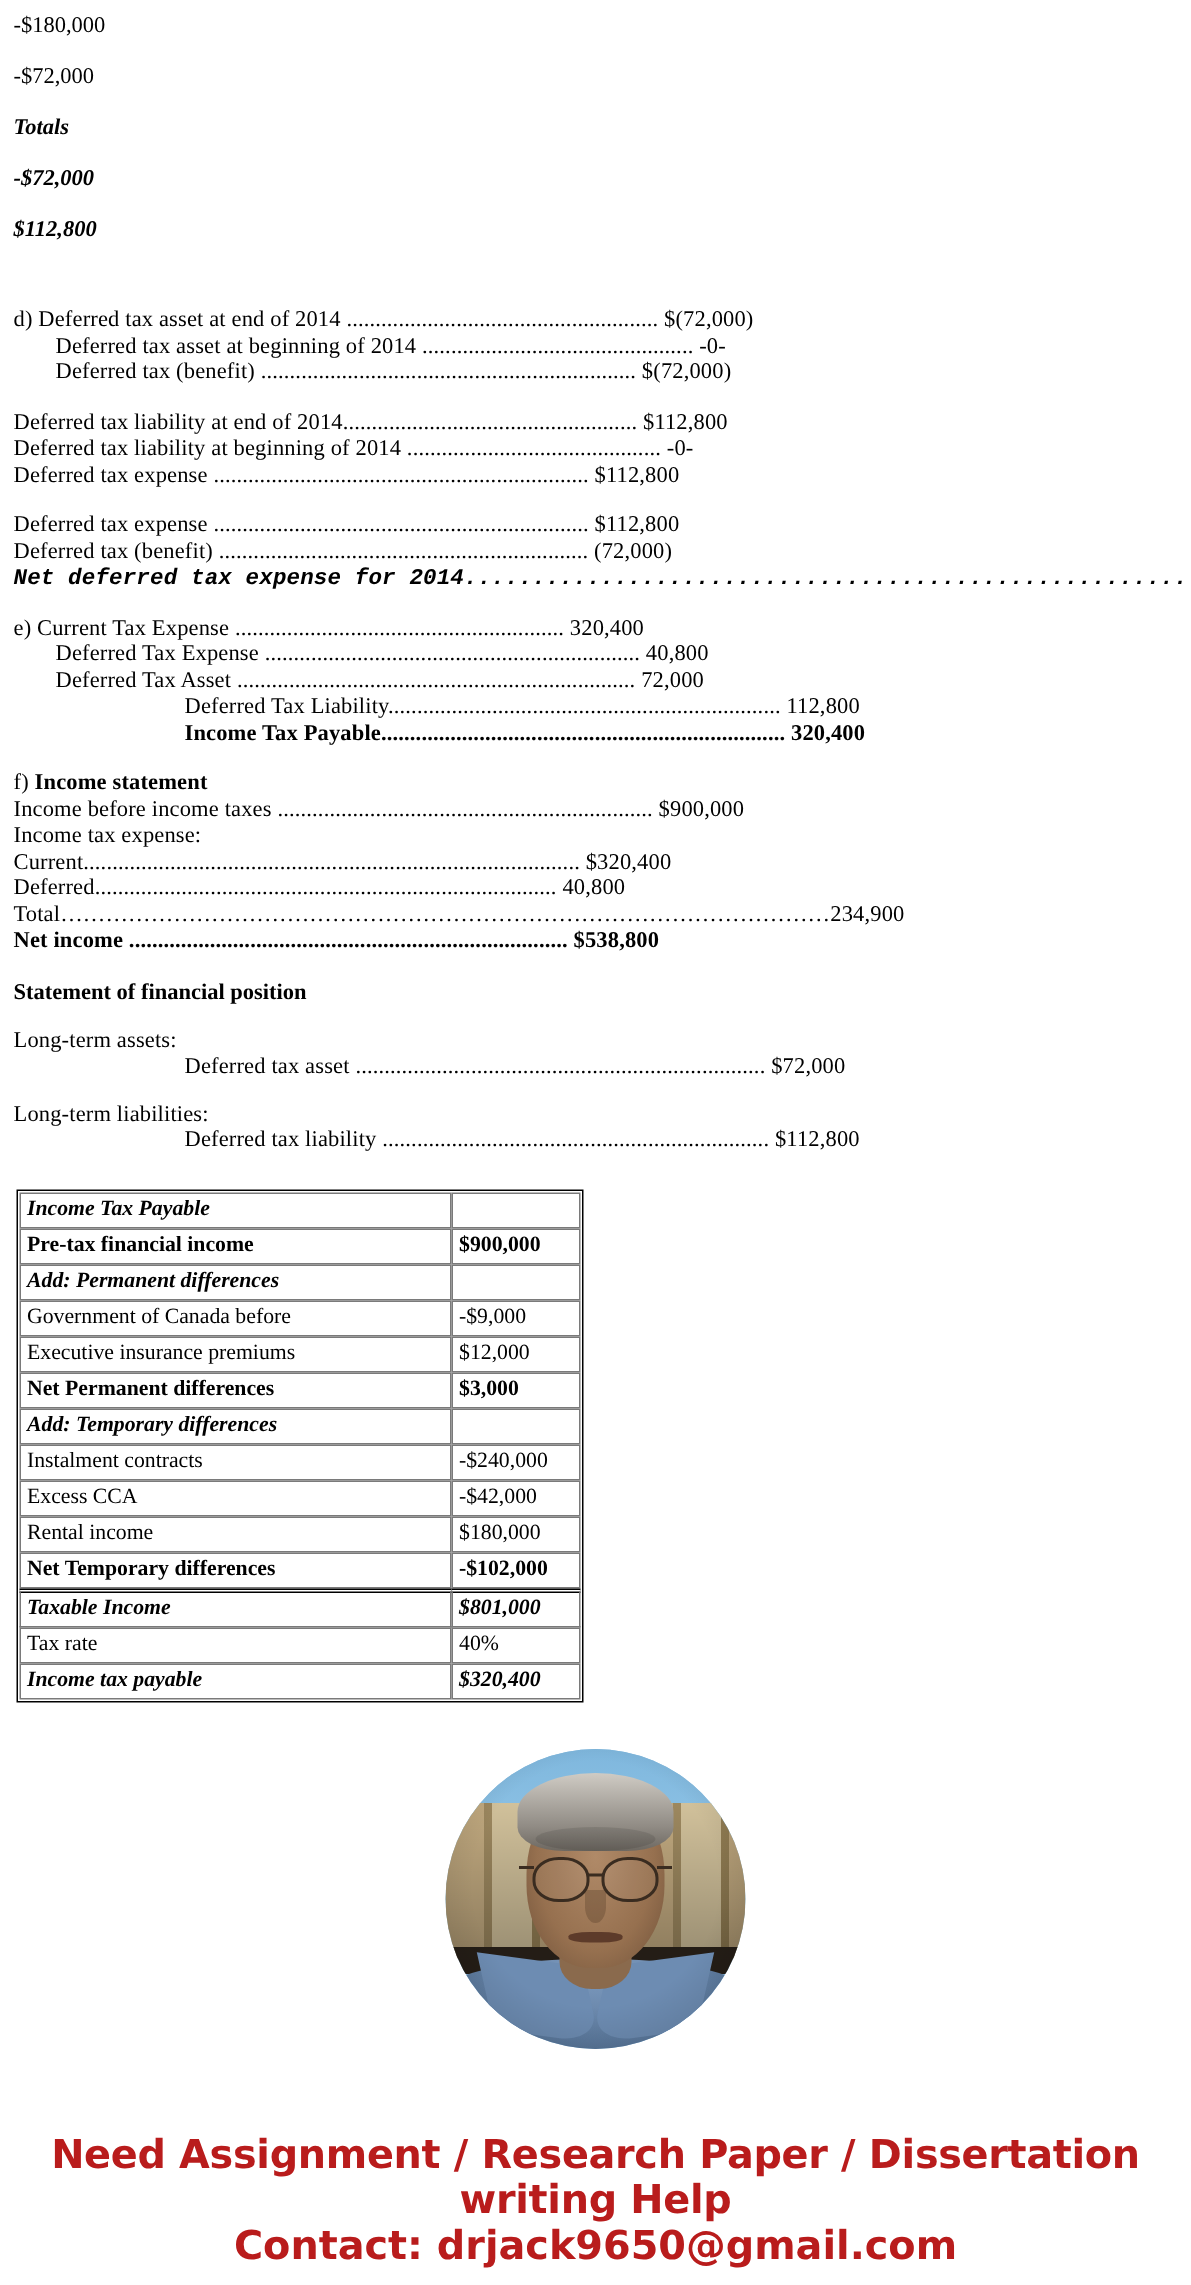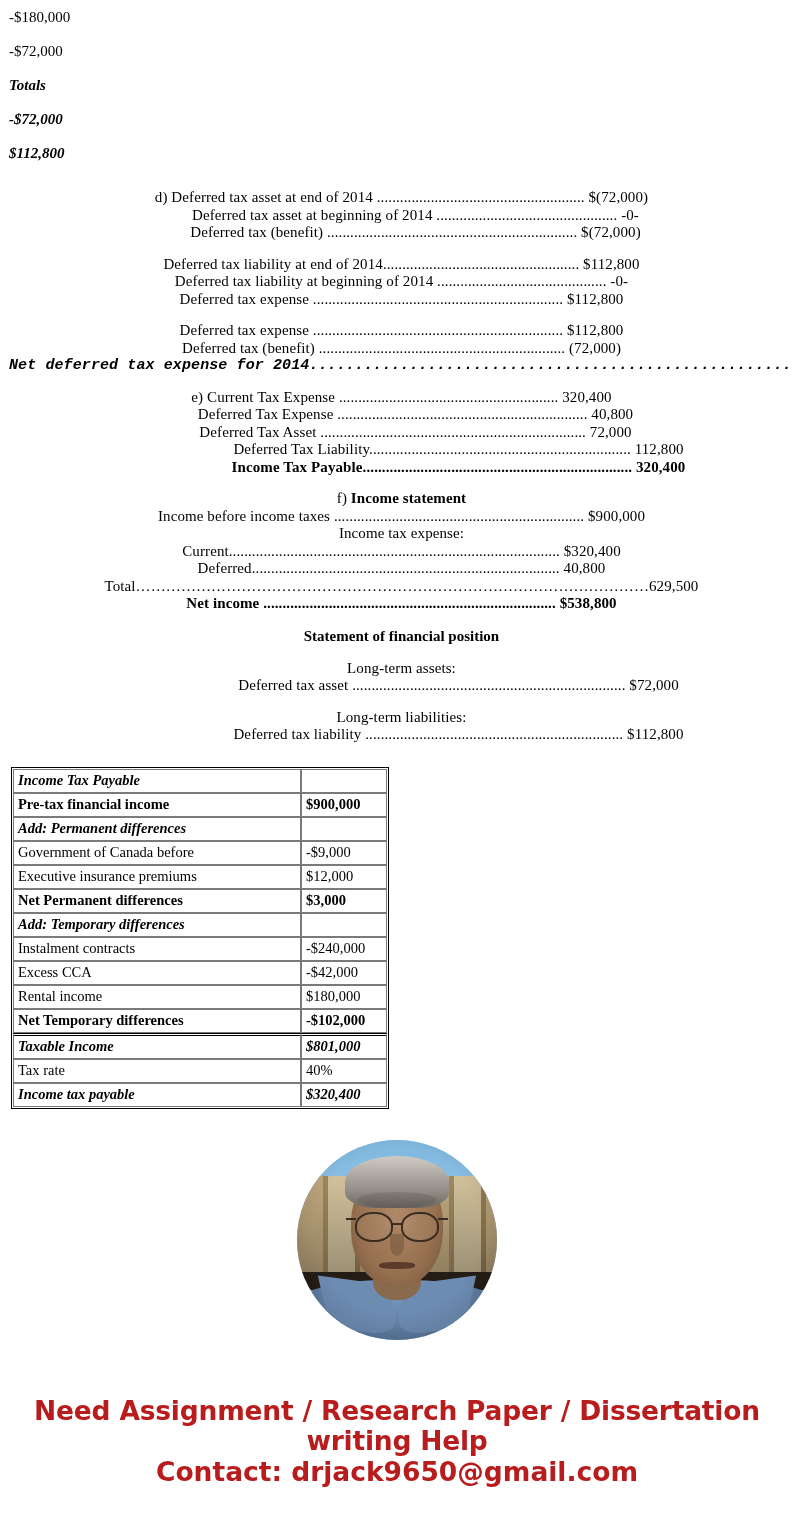--- a/index.html
+++ b/index.html
@@ -23,21 +23,21 @@
   .totals-line {
     font-family: "Liberation Serif", serif;
     font-size: 15px;
     line-height: 34px;
     white-space: pre;
   }
   .totals-line.em { font-style: italic; font-weight: bold; }
 
   
   .ledger { padding: 0 0 0 9px; }
-  .lgroup { margin: 0 0 14px 0; text-align: center; }
+  .lgroup { margin: 16px 0 14px 0; }
   .lrow {
     font-size: 15px;
     line-height: 17.5px;
     white-space: pre;
     letter-spacing: 0.1px;
   }
   .lrow.b  { font-weight: bold; }
   .lrow.bi { font-weight: bold; font-style: italic; font-family: Liberation Mono, monospace; }
   .ind1 { padding-left: 28px; }
   .ind2 { padding-left: 114px; }
@@ -219,21 +219,21 @@
       <div class="lrow ind2">Deferred Tax Liability.................................................................... 112,800</div>
       <div class="lrow ind2 b">Income Tax Payable...................................................................... 320,400</div>
     </div>
 
     <div class="lgroup">
       <div class="lrow"><span>f) </span><b>Income statement</b></div>
       <div class="lrow">Income before income taxes ................................................................. $900,000</div>
       <div class="lrow">Income tax expense:</div>
       <div class="lrow">Current...................................................................................... $320,400</div>
       <div class="lrow">Deferred................................................................................ 40,800</div>
-      <div class="lrow">Total…………………………………………………………………………………………629,500</div>
+      <div class="lrow">Total…………………………………………………………………………………………234,900</div>
       <div class="lrow b">Net income ............................................................................ $538,800</div>
     </div>
 
     <div class="lgroup">
       <div class="head-bold">Statement of financial position</div>
       <div class="spacer-sm"></div>
       <div class="lrow">Long-term assets:</div>
       <div class="lrow ind2">Deferred tax asset ....................................................................... $72,000</div>
       <div class="spacer-sm"></div>
       <div class="lrow">Long-term liabilities:</div>

